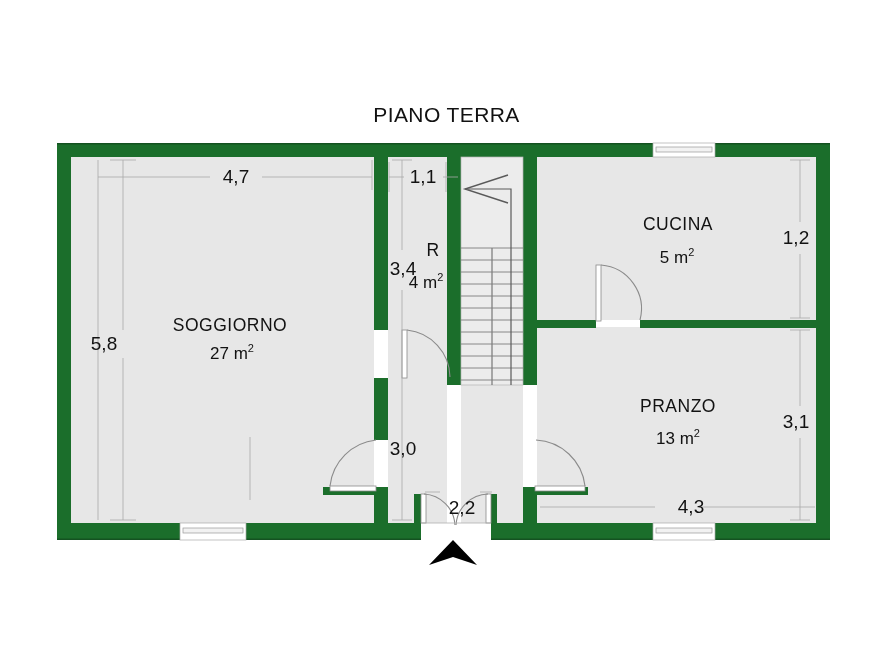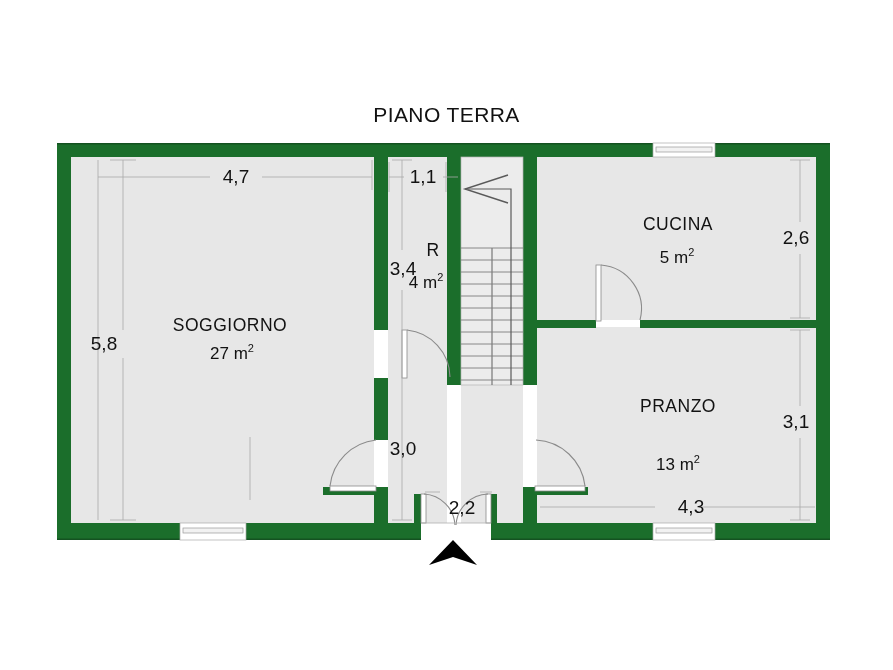--- a/index.html
+++ b/index.html
@@ -207,27 +207,27 @@
   <div class="lbl room-area ctr" style="left:426px;top:282px;">
     <span>4</span><span>&nbsp;</span><span>m</span><span class="sup">2</span>
   </div>
 
   <div class="lbl room-name ctr" style="left:678px;top:224px;">CUCINA</div>
   <div class="lbl room-area ctr" style="left:677px;top:257px;">
     <span>5</span><span>&nbsp;</span><span>m</span><span class="sup">2</span>
   </div>
 
   <div class="lbl room-name ctr" style="left:678px;top:406px;">PRANZO</div>
-  <div class="lbl room-area ctr" style="left:678px;top:464px;">
+  <div class="lbl room-area ctr" style="left:678px;top:438px;">
     <span>13</span><span>&nbsp;</span><span>m</span><span class="sup">2</span>
   </div>
 
   <div class="lbl dim ctr" style="left:236px;top:177px;">4,7</div>
   <div class="lbl dim ctr" style="left:104px;top:344px;">5,8</div>
   <div class="lbl dim ctr" style="left:423px;top:177px;">1,1</div>
   <div class="lbl dim ctr" style="left:403px;top:269px;">3,4</div>
-  <div class="lbl dim ctr" style="left:796px;top:238px;">2,6</div>
+  <div class="lbl dim ctr" style="left:796px;top:238px;">1,2</div>
   <div class="lbl dim ctr" style="left:796px;top:422px;">3,1</div>
   <div class="lbl dim ctr" style="left:679px;top:507px;margin-left:12px;">4,3</div>
   <div class="lbl dim ctr" style="left:403px;top:449px;">3,0</div>
   <div class="lbl dim ctr" style="left:462px;top:508px;">2,2</div>
 
 </div>
 
 </body></html>

